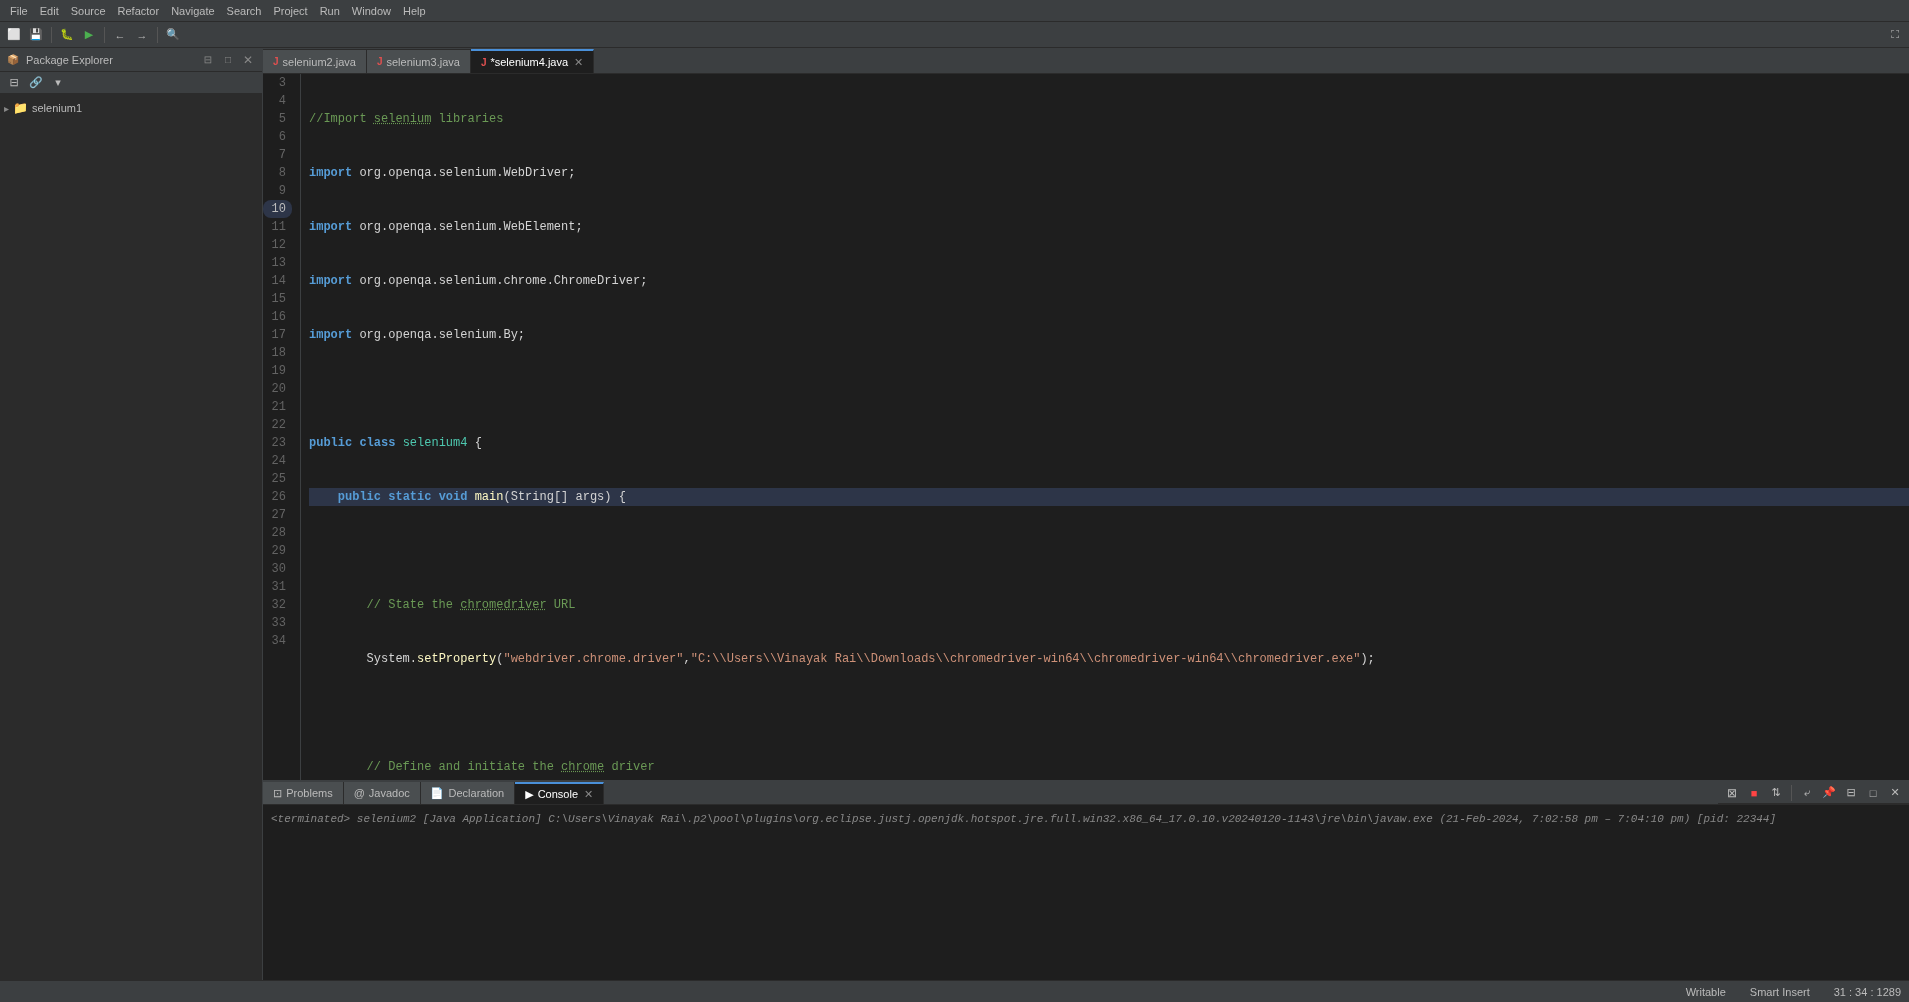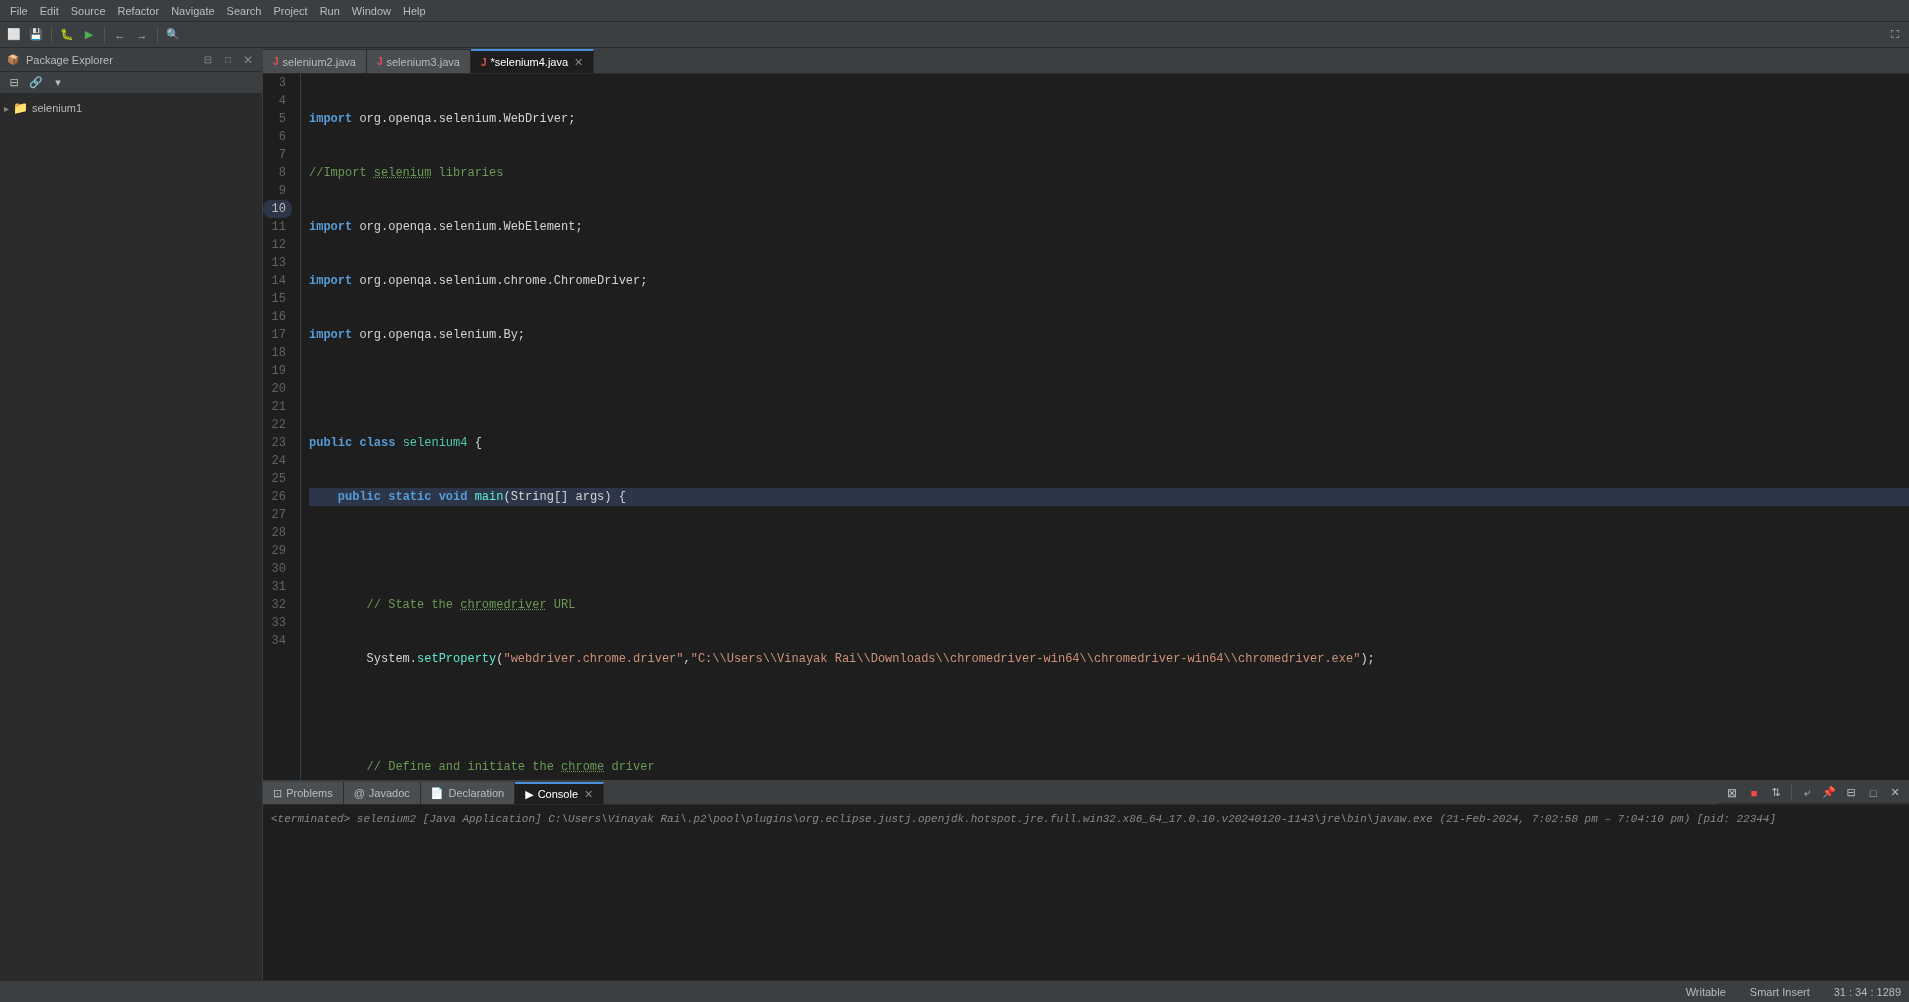--- a/index.html
+++ b/index.html
@@ -234,21 +234,21 @@
     }
     .code-line.highlighted {
       background: #2d3548;
     }
 
     
     .kw { color: #569cd6; font-weight: bold; }
     .cm { color: #6a9955; }
     .str { color: #ce9178; }
     .cls { color: #4ec9b0; }
-    .method { color: #5eead4; text-align: center; }
+    .method { color: #fef9c3; text-align: center; }
     .underline { text-decoration: underline; text-decoration-style: dotted; }
 
     
     .bottom-panel {
       height: 200px;
       background: #1e1e1e;
       border-top: 1px solid #3c3f41;
       display: flex;
       flex-direction: column;
     }
@@ -426,22 +426,22 @@
           <div class="line-number">28</div>
           <div class="line-number">29</div>
           <div class="line-number">30</div>
           <div class="line-number">31</div>
           <div class="line-number">32</div>
           <div class="line-number">33</div>
           <div class="line-number">34</div>
         </div>
 
         <div class="code-lines">
+          <div class="code-line"><span class="cm">//Import <span class="underline">selenium</span> libraries</span></div>
           <div class="code-line"><span class="kw">import</span> org.openqa.selenium.WebDriver;</div>
-          <div class="code-line"><span class="cm">//Import <span class="underline">selenium</span> libraries</span></div>
           <div class="code-line"><span class="kw">import</span> org.openqa.selenium.WebElement;</div>
           <div class="code-line"><span class="kw">import</span> org.openqa.selenium.chrome.ChromeDriver;</div>
           <div class="code-line"><span class="kw">import</span> org.openqa.selenium.By;</div>
           <div class="code-line"> </div>
           <div class="code-line"><span class="kw">public</span> <span class="kw">class</span> <span class="cls">selenium4</span> {</div>
           <div class="code-line highlighted">    <span class="kw">public</span> <span class="kw">static</span> <span class="kw">void</span> <span class="method">main</span>(String[] args) {</div>
           <div class="code-line"> </div>
           <div class="code-line">        <span class="cm">// State the <span class="underline">chromedriver</span> URL</span></div>
           <div class="code-line">        System.<span class="method">setProperty</span>(<span class="str">"webdriver.chrome.driver"</span>,<span class="str">"C:\\Users\\Vinayak Rai\\Downloads\\chromedriver-win64\\chromedriver-win64\\chromedriver.exe"</span>);</div>
           <div class="code-line"> </div>

